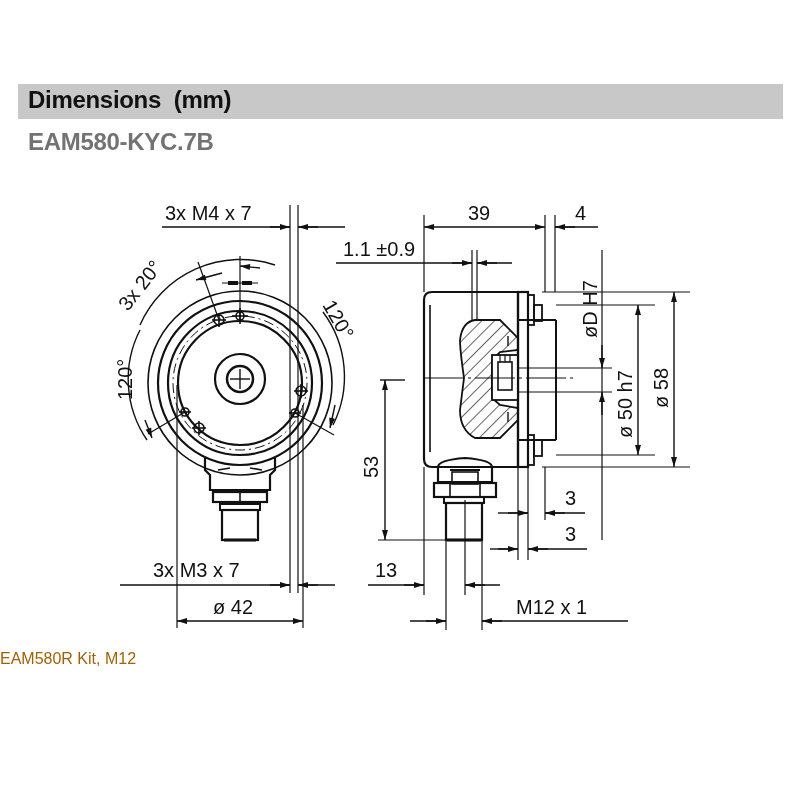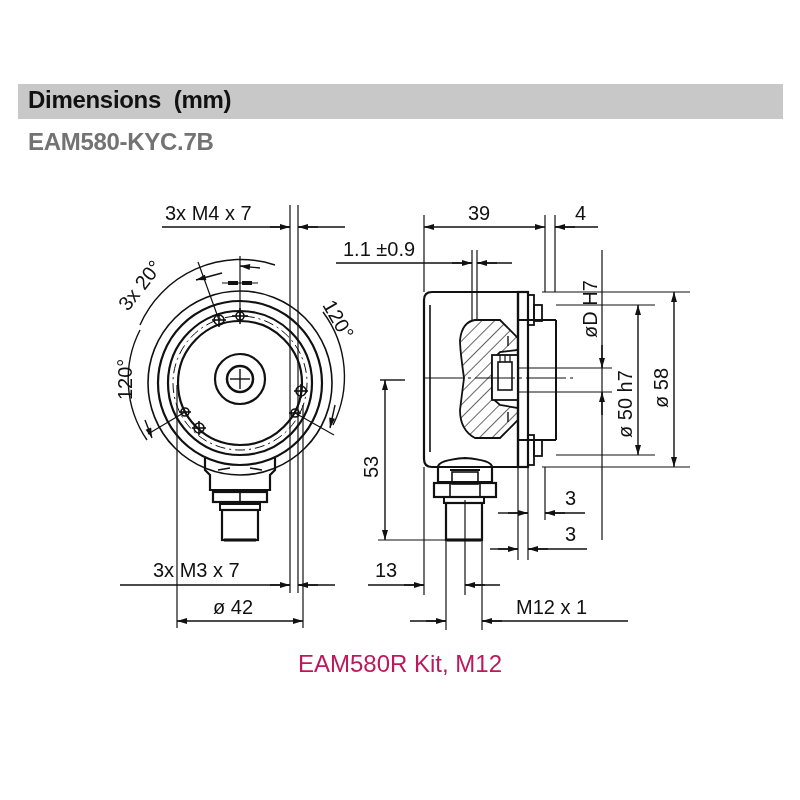--- a/index.html
+++ b/index.html
@@ -1,20 +1,20 @@
 <!DOCTYPE html>
 <html><head>
 <meta charset="utf-8">
 <style>
   html, body { margin: 0; padding: 0; background: #ffffff; }
   body { width: 800px; height: 800px; position: relative; overflow: hidden; font-family: "Liberation Sans", sans-serif; }
   .header-bar { position: absolute; left: 18px; top: 84px; width: 765px; height: 35px; background: #c8c8c8; }
   .header-title { position: absolute; left: 28px; top: 86px; font-size: 24px; font-weight: bold; color: #111; letter-spacing: -0.3px; white-space: pre; }
   .model-title { position: absolute; left: 28px; top: 128px; font-size: 24px; font-weight: bold; color: #737373; letter-spacing: -0.3px; }
-  .caption { position: absolute; left: 0; width: 800px; top: 650px; text-align: center; font-size: 24px; color: #be185d; }
+  .caption { position: absolute; left: 0; width: 800px; top: 650px; text-align: left; font-size: 16px; color: #a16207; }
   svg.drawing { position: absolute; left: 0; top: 0; }
   svg text { font-family: "Liberation Sans", sans-serif; font-size: 20px; fill: #111; }
 </style>
 </head>
 <body>
 
 <div class="header-bar"></div>
 <div class="header-title">Dimensions  (mm)</div>
 <div class="model-title">EAM580-KYC.7B</div>
 

